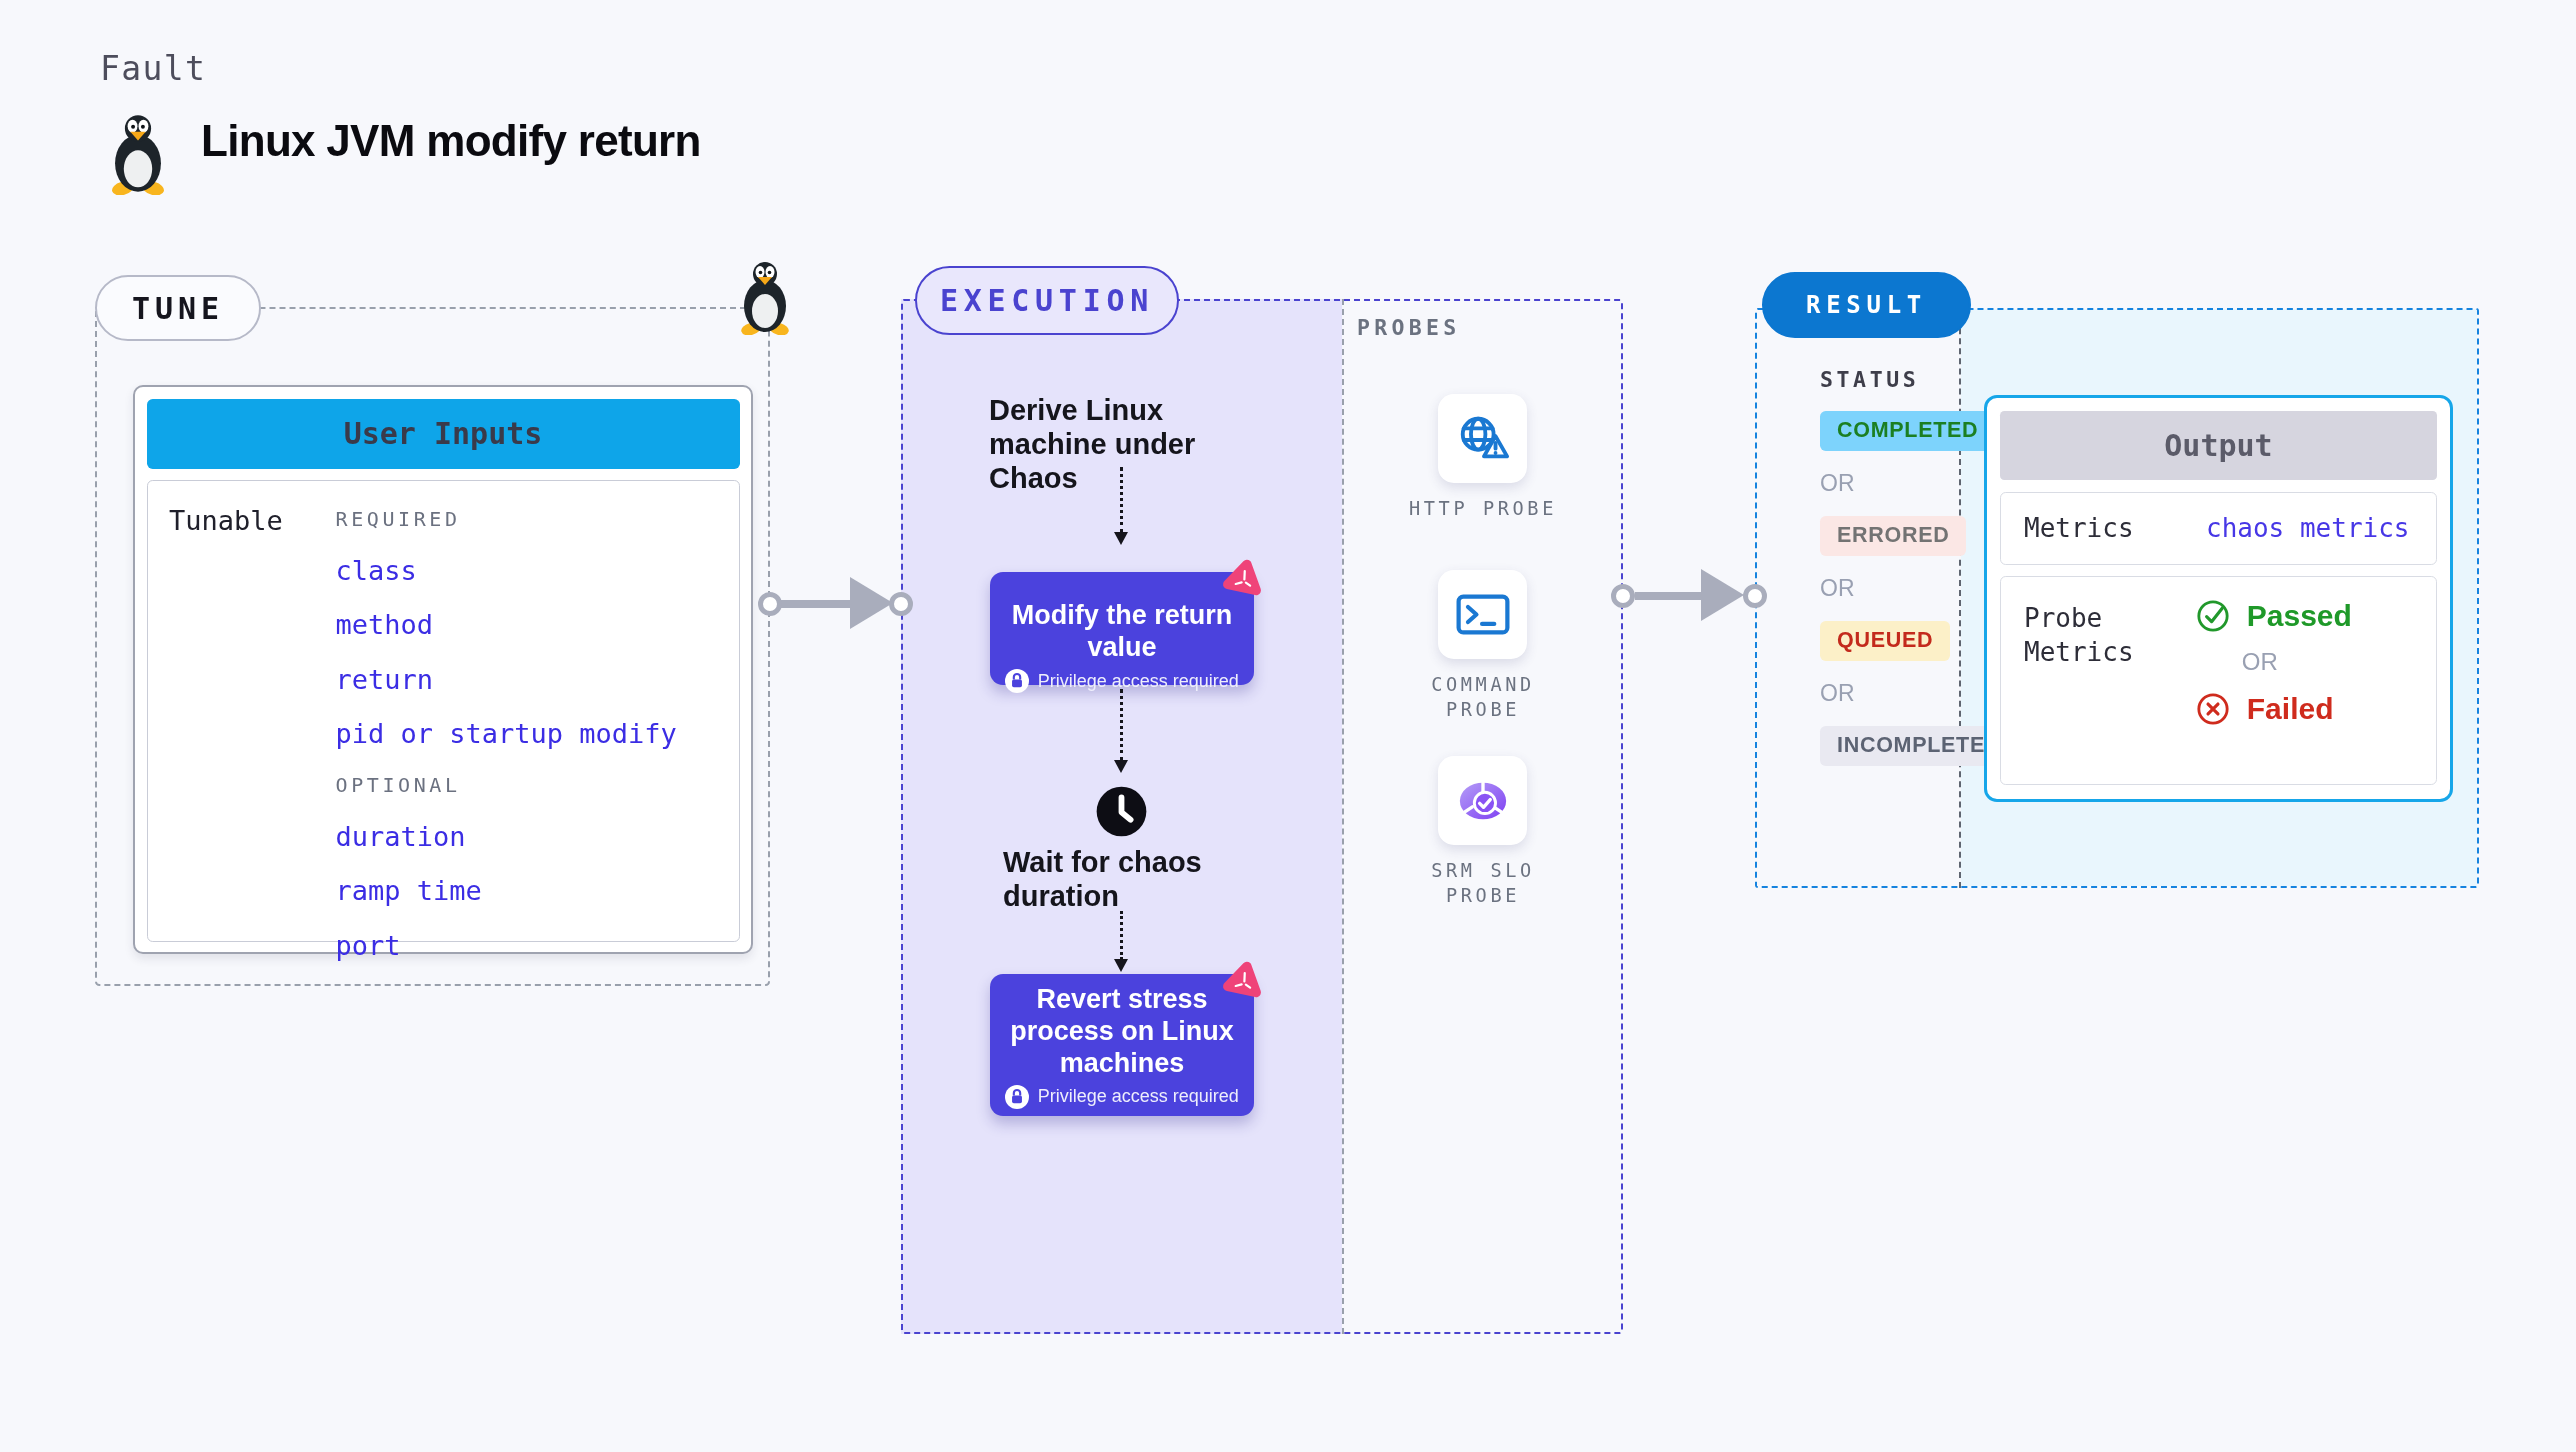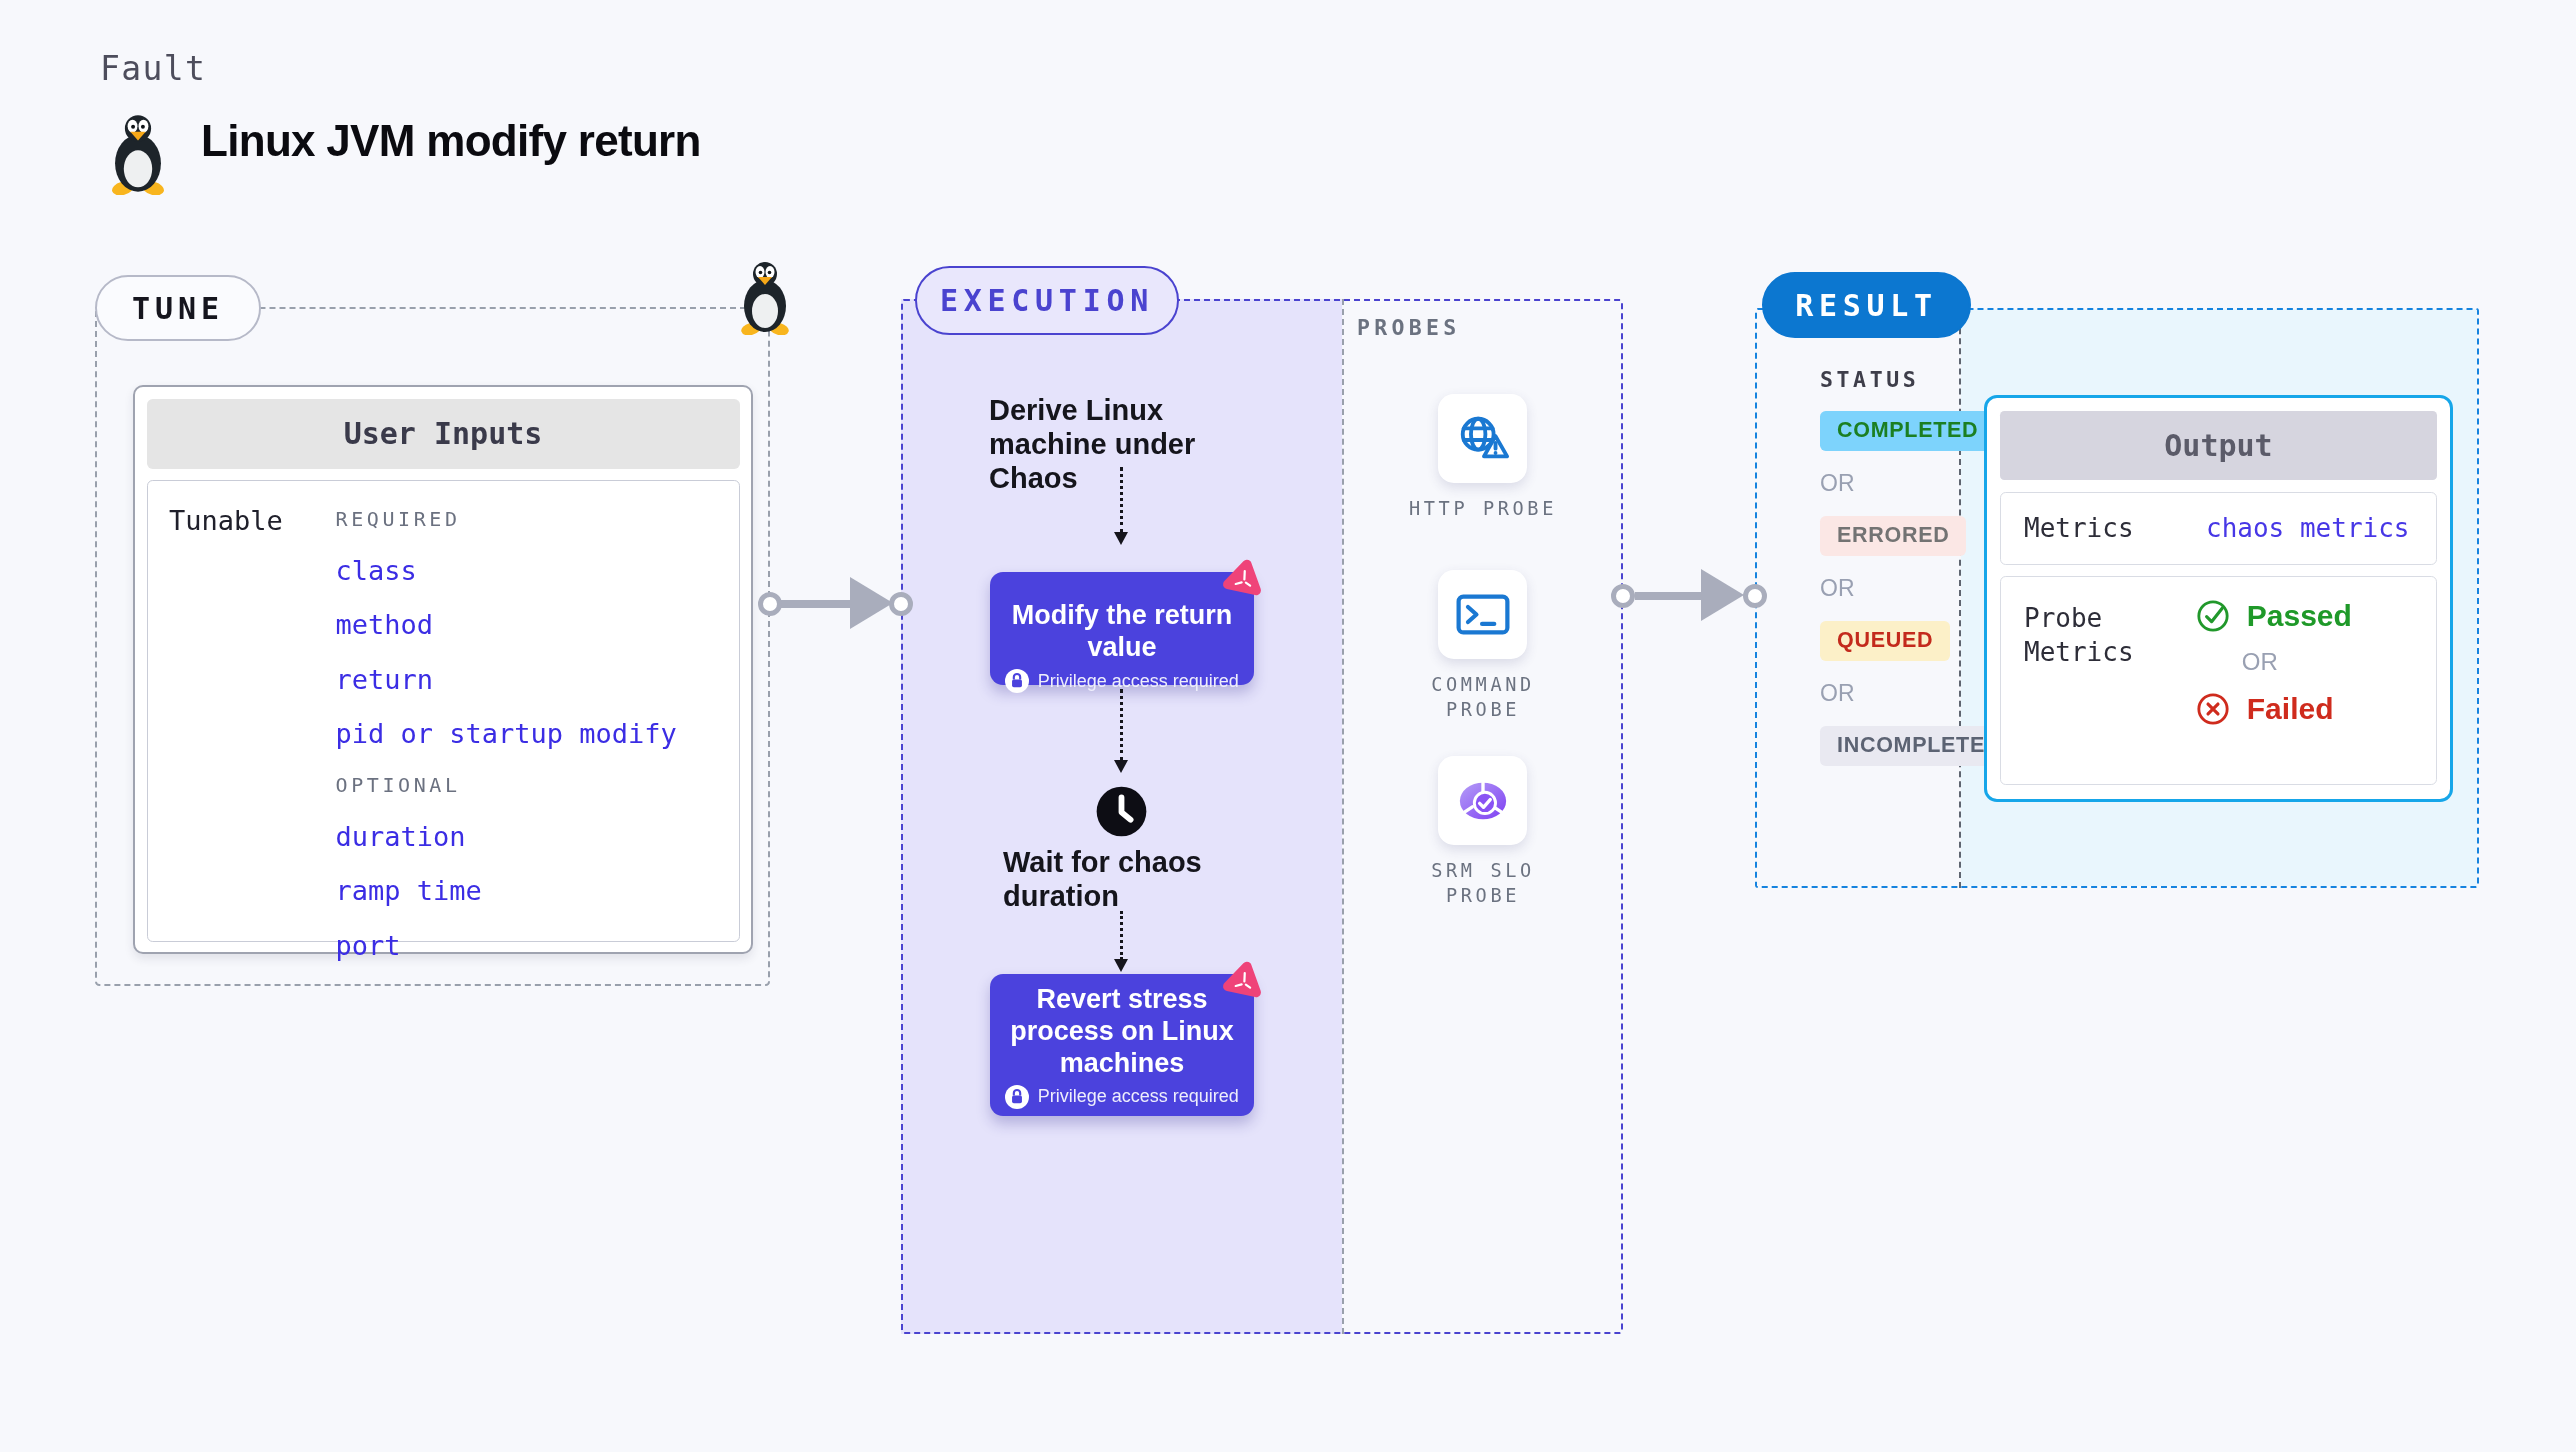--- a/index.html
+++ b/index.html
@@ -14,26 +14,26 @@
   
   .eyebrow{left:100px;top:49px;font:400 33px var(--mono);color:#4d4d5c;letter-spacing:1.4px;}
   .page-title{left:201px;top:116px;font:700 44px var(--sans);color:#0b0b10;letter-spacing:-0.7px;}
   .tux-lg{left:105px;top:112px;width:66px;height:83px;}
   .tux-sm{left:735px;top:259px;width:60px;height:76px;z-index:6;}
 
   
   .pill{display:flex;align-items:center;justify-content:center;border-radius:43px;font-family:var(--mono);font-weight:700;z-index:5;}
   .pill-tune{left:95px;top:275px;width:166px;height:66px;background:#fafbfe;border:2.1px solid #b6b9c8;color:#15151e;font-size:30px;letter-spacing:5px;}
   .pill-exec{left:915px;top:266px;width:264px;height:69px;background:#e9e7fc;border:2.9px solid #4a43cf;color:#4a43cf;font-size:30px;letter-spacing:5.7px;}
-  .pill-result{left:1762px;top:272px;width:209px;height:66px;background:#0c77d0;border:2.9px solid #0c77d0;color:#ffffff;font-size:30px;letter-spacing:5.7px;}
+  .pill-result{left:1762px;top:272px;width:209px;height:66px;background:#0c77d0;border:2.9px solid #0c77d0;color:#ffffff;font-size:24px;letter-spacing:5.7px;}
 
   
   .tune-region{left:95px;top:307px;width:675px;height:679px;border:2.1px dashed #99a0ac;border-radius:4.3px;}
   .ui-card{left:133px;top:385px;width:620px;height:569px;background:#fff;border:2.1px solid #9fa3b0;border-radius:10px;box-shadow:0 4.3px 10px rgba(40,40,70,.10);padding:11.5px;}
-  .ui-card-header{height:70px;background:#e5e5e5;border-radius:5.7px;display:flex;align-items:center;justify-content:center;font:700 30px var(--mono);color:#3a3a4a;text-align:right;}
+  .ui-card-header{height:70px;background:#0ea5e9;border-radius:5.7px;display:flex;align-items:center;justify-content:center;font:700 30px var(--mono);color:#3a3a4a;text-align:right;}
   .ui-list{margin-top:11.5px;height:462px;border:1.4px solid #c9ccd7;border-radius:5.7px;display:flex;}
   .ui-row-label{width:188px;padding:24px 0 0 21.5px;font:400 27px var(--mono);color:#20202b;}
   .ui-params{display:flex;flex-direction:column;gap:23.6px;padding-top:26px;}
   .param-section{font:400 20px var(--mono);color:#6b7180;letter-spacing:3.6px;}
   .param-link{font:400 27px var(--mono);color:#3b2de4;}
 
   
   .flow-line{height:7.9px;background:#a9adbc;z-index:4;}
   .flow-head{width:0;height:0;border-top:26.5px solid transparent;border-bottom:26.5px solid transparent;border-left:43px solid #a9adbc;z-index:4;}
   .node-dot{width:24px;height:24px;border-radius:50%;background:#fff;border:5px solid #a9adbc;z-index:5;}

